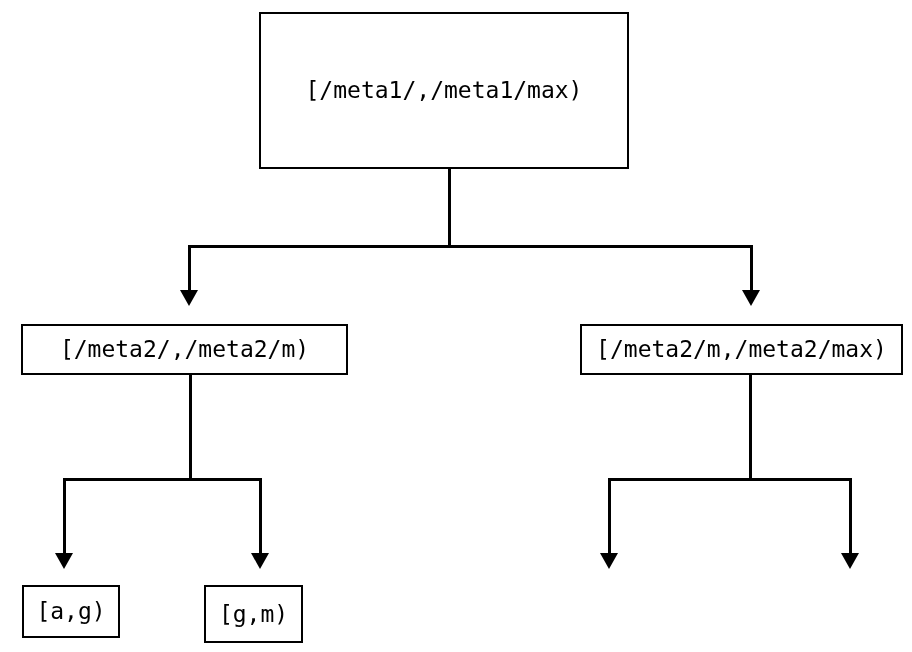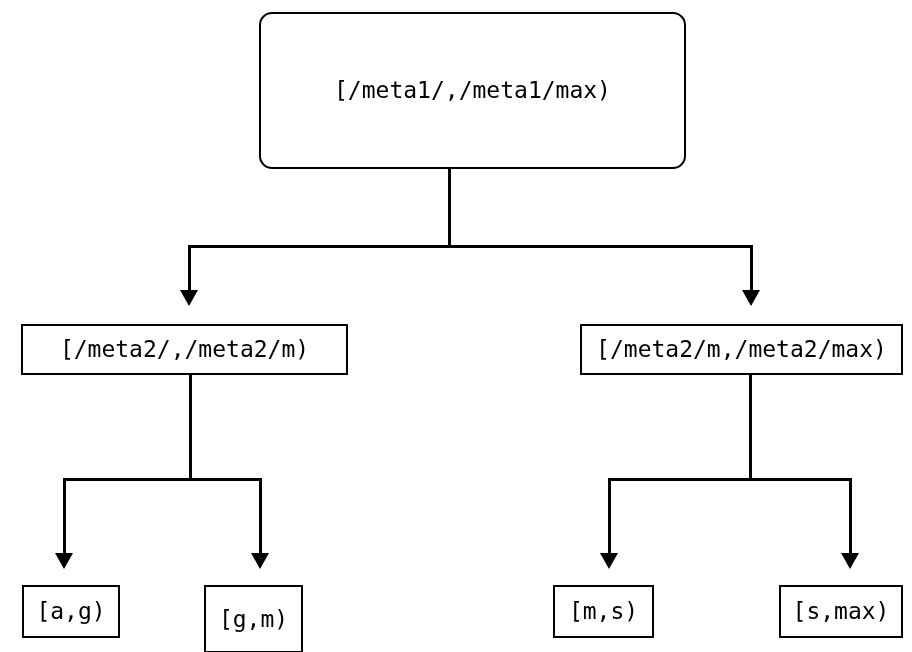--- a/index.html
+++ b/index.html
@@ -32,23 +32,22 @@
     font-size: 23px;
     line-height: 1;
     color: #000000;
     white-space: pre;
     letter-spacing: 0px;
   }
   
   #node-root {
     left: 259px;
     top: 12px;
-    width: 427px;
+    width: 370px;
     height: 157px;
-    border-radius: 13px;
   }
   
   #node-mid-left {
     left: 21px;
     top: 324px;
     width: 327px;
     height: 51px;
   }
   #node-mid-right {
     left: 580px;
@@ -61,21 +60,21 @@
   #node-leaf-ag {
     left: 22px;
     top: 585px;
     width: 98px;
     height: 53px;
   }
   #node-leaf-gm {
     left: 204px;
     top: 585px;
     width: 99px;
-    height: 68px;
+    height: 58px;
   }
   #node-leaf-ms {
     left: 553px;
     top: 585px;
     width: 101px;
     height: 53px;
   }
   #node-leaf-smax {
     left: 779px;
     top: 585px;
@@ -162,21 +161,15 @@
   <div class="arrow-head" id="arrow-smax"></div>
 
   <div class="node-box" id="node-leaf-ag">
     <span class="node-label">[a,g)</span>
   </div>
 
   <div class="node-box" id="node-leaf-gm">
     <span class="node-label">[g,m)</span>
   </div>
 
-  <div class="node-box" id="node-leaf-ms">
-    <span class="node-label">[m,s)</span>
-  </div>
 
-  <div class="node-box" id="node-leaf-smax">
-    <span class="node-label">[s,max)</span>
-  </div>
 
 </div>
 
 </body></html>

